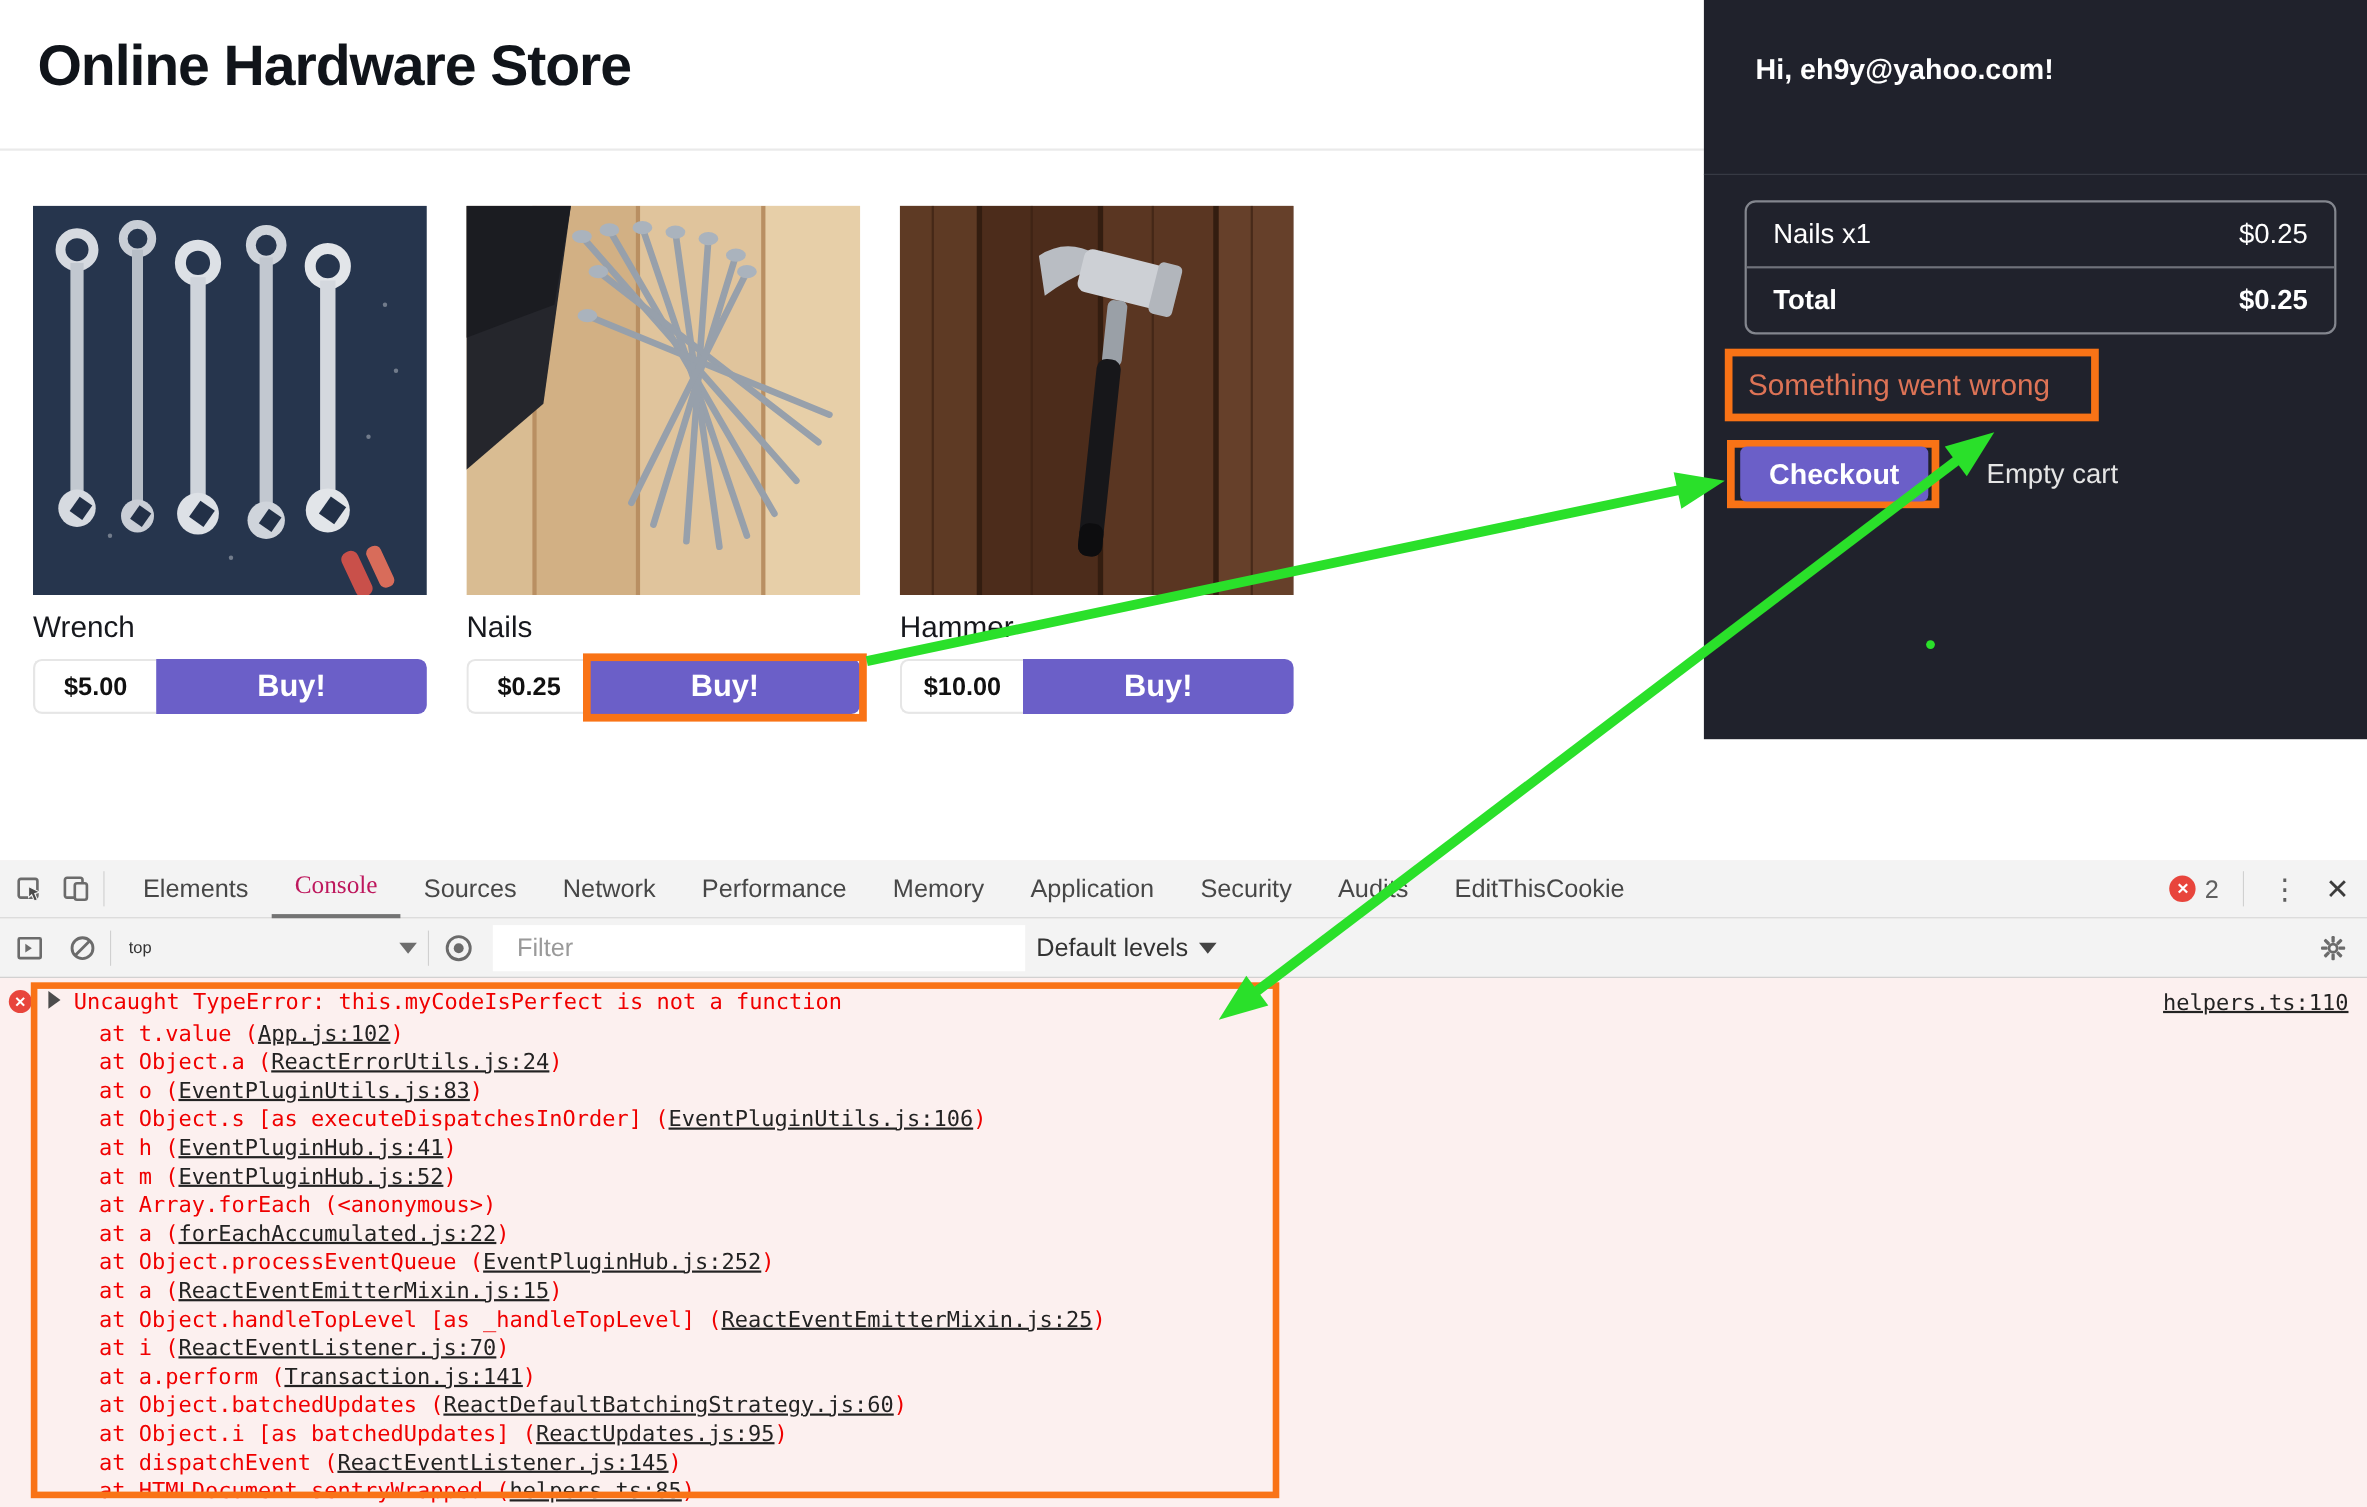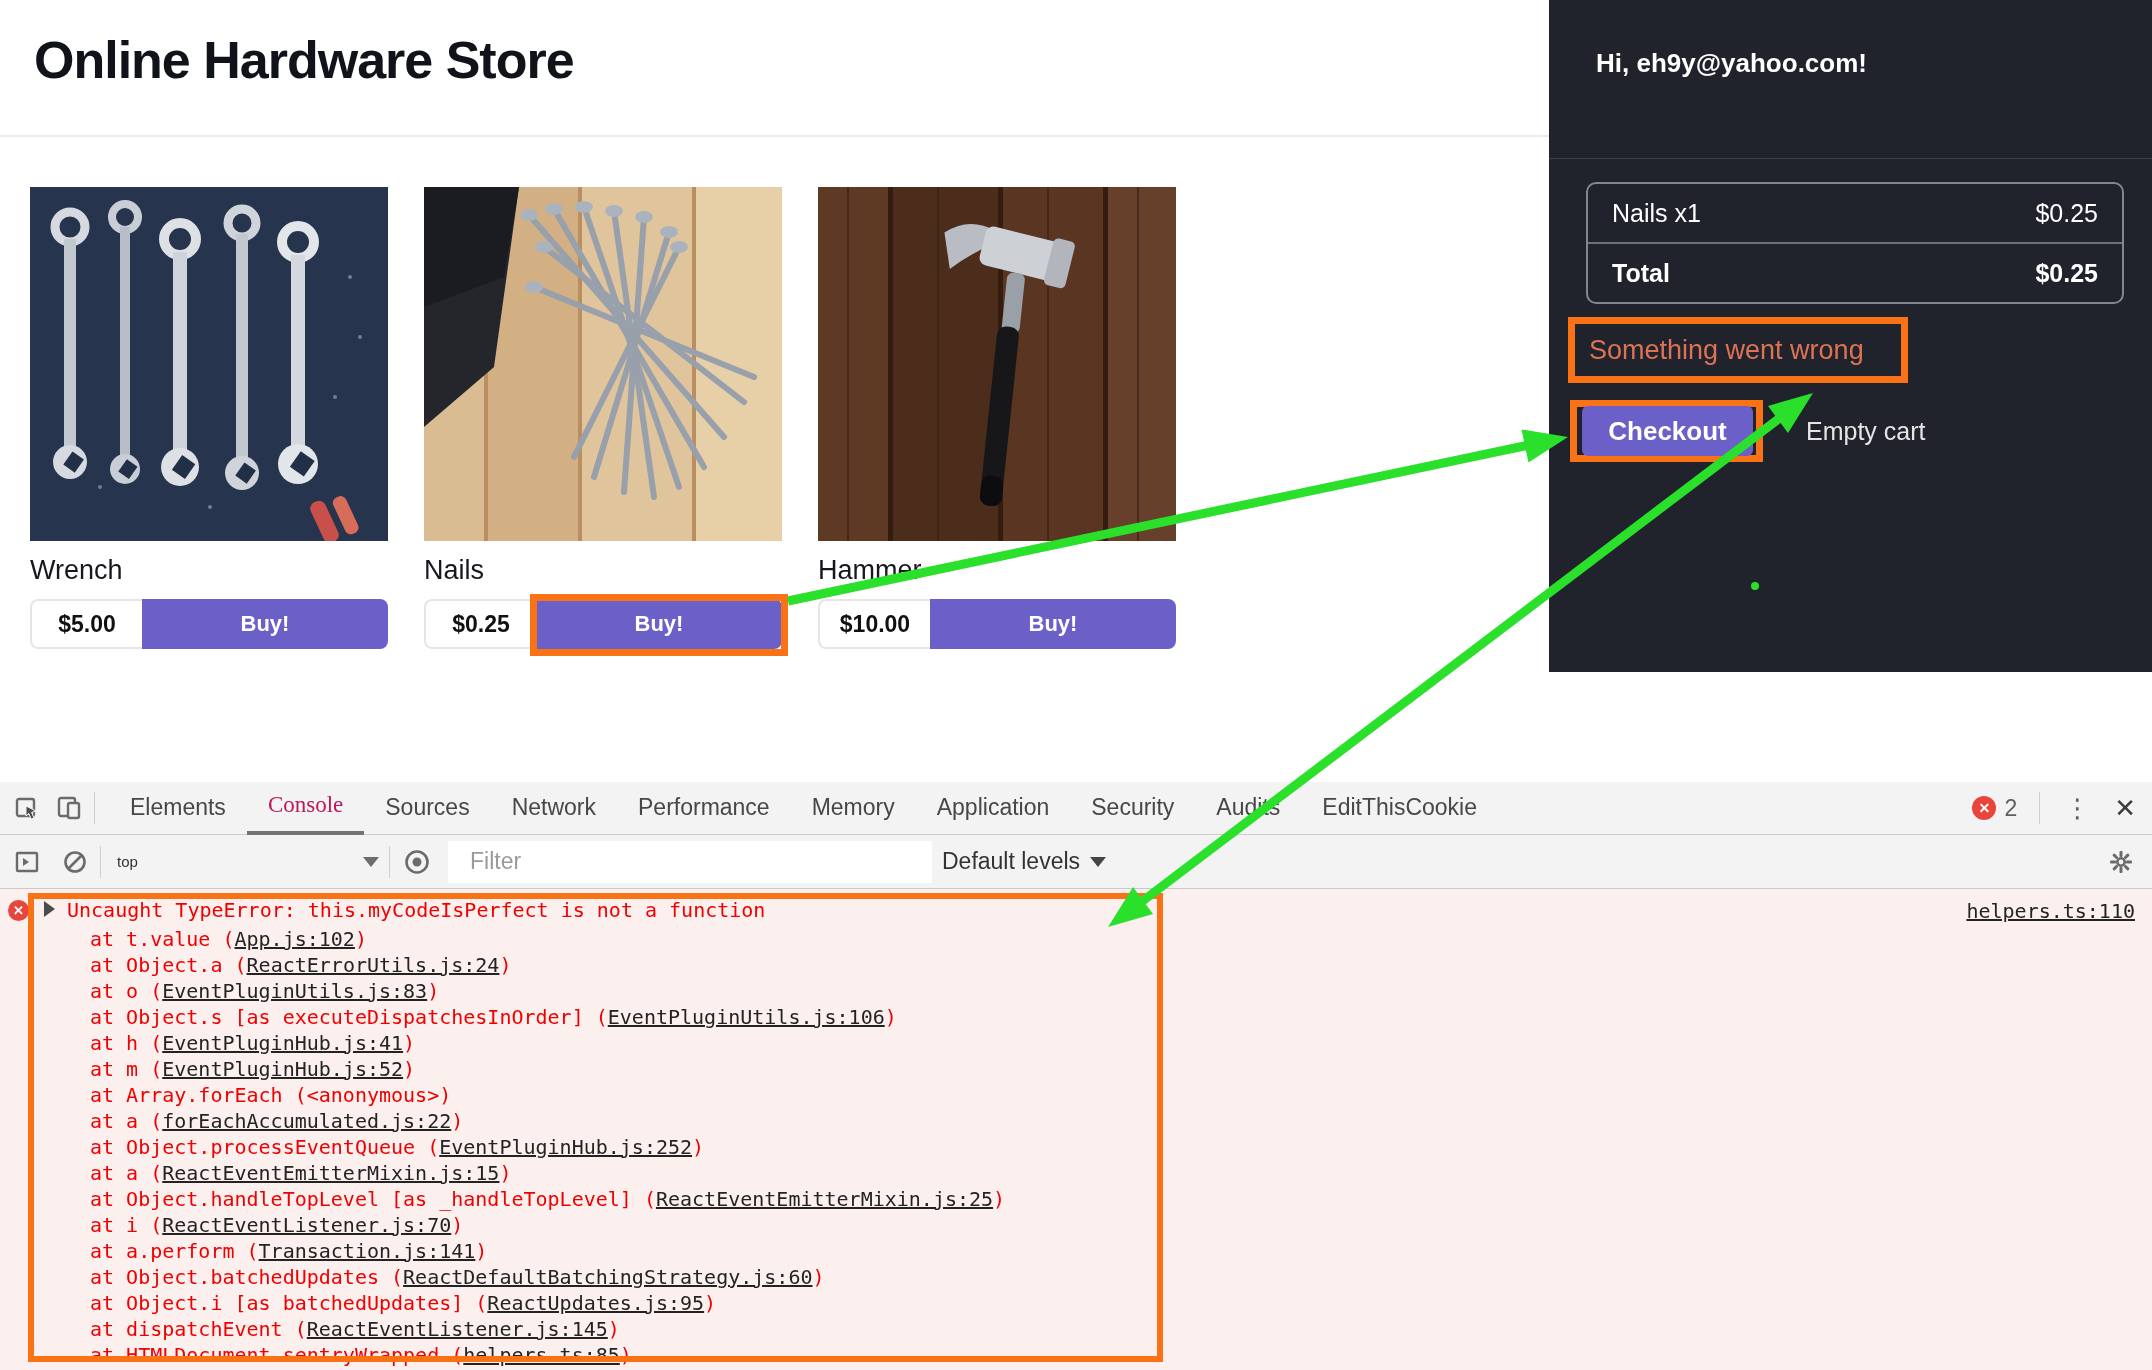--- a/index.html
+++ b/index.html
@@ -9,21 +9,21 @@
   
   .main-header { position:absolute; left:0; top:0; width:1549px; height:137px; border-bottom:2px solid #eaeaea; background:#fff; }
   .store-title { position:absolute; left:34px; top:30px; font-size:52px; font-weight:bold; color:#10141a; letter-spacing:-1px; }
   .products { position:absolute; left:30px; top:187px; display:flex; gap:36px; }
   .card { width:358px; }
   .card .img { width:358px; height:354px; display:block; }
   .pname { margin-top:14px; font-size:27px; color:#16181d; }
   .prow { margin-top:13px; height:50px; display:flex; }
   .pricebox { width:112px; border:2px solid #e6e6e6; border-right:none; border-radius:8px 0 0 8px; background:#fff;
               display:flex; align-items:center; justify-content:center; font-size:23px; font-weight:bold; color:#111; }
-  .buybtn { flex:1; background:#6b5fc8; border:none; border-radius:0 8px 8px 0; color:#fff; font-size:22px; font-weight:bold;
+  .buybtn { flex:1; background:#6b5fc8; border:none; border-radius:0 8px 8px 0; color:#fff; font-size:28px; font-weight:bold;
             font-family:"Liberation Sans", sans-serif; display:flex; align-items:center; justify-content:center; }
 
   
   .sidebar { position:absolute; left:1549px; top:0; width:603px; height:672px; background:#20222c; }
   .greeting { position:absolute; left:47px; top:48px; font-size:26px; font-weight:bold; color:#fff; }
   .side-divider { position:absolute; left:0; top:158px; width:603px; height:1px; background:#3a3e47; }
   .cart-table { position:absolute; left:37px; top:182px; width:538px; border:2px solid #83868e; border-radius:10px; color:#fff; }
   .cart-row { height:58px; display:flex; align-items:center; justify-content:space-between; padding:12px 24px; font-size:25px; }
   .cart-row.total { height:60px; font-weight:bold; border-top:2px solid #6f727b; }
   .empty-cart { position:absolute; left:257px; top:417px; font-size:25px; color:#e5e5e5; }

